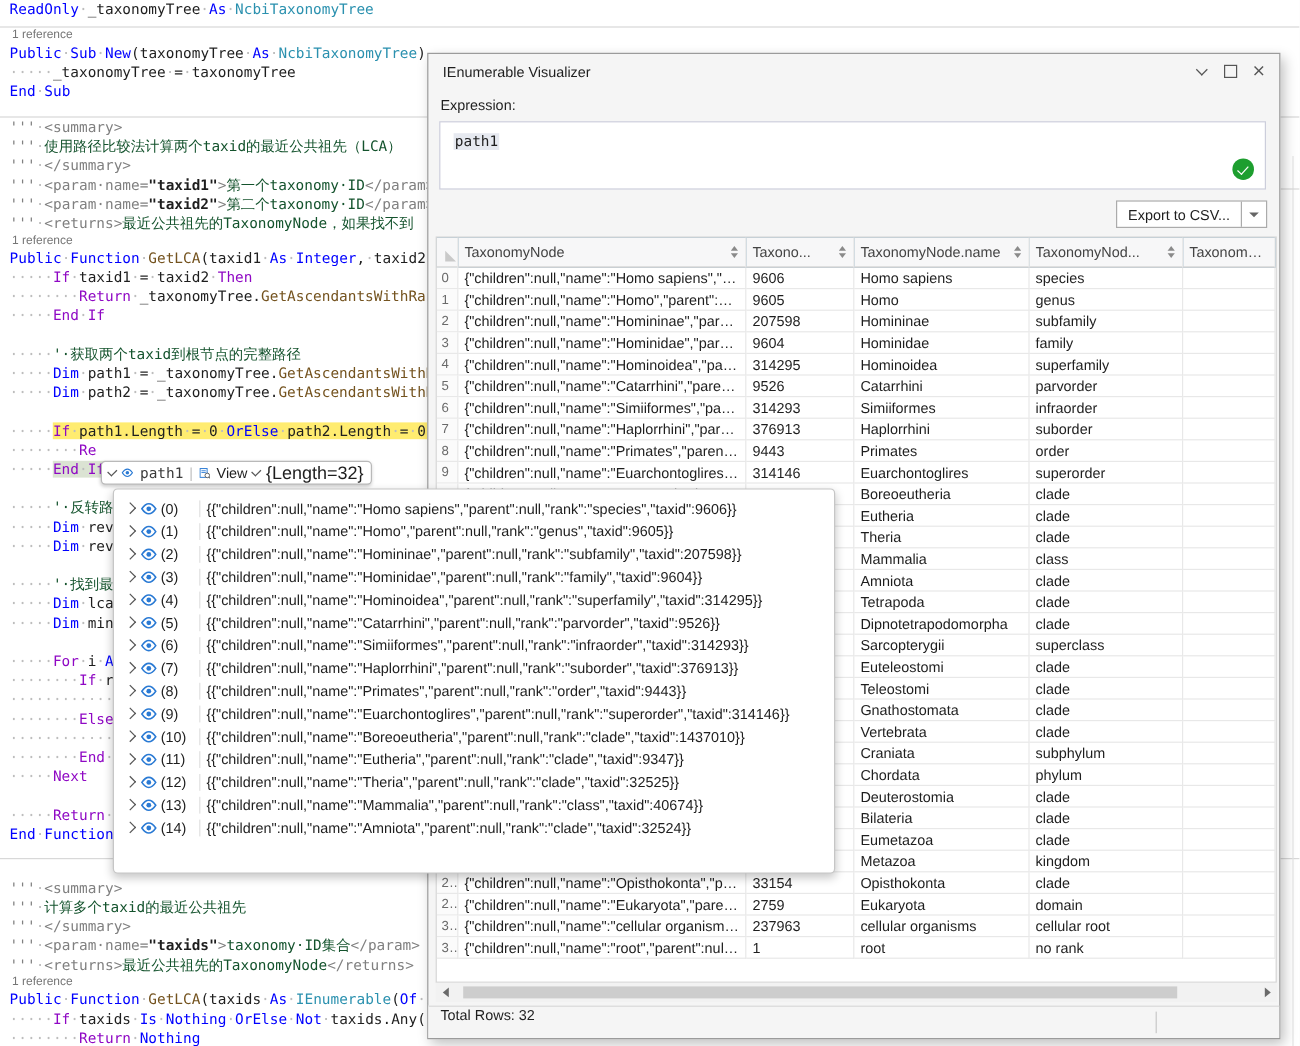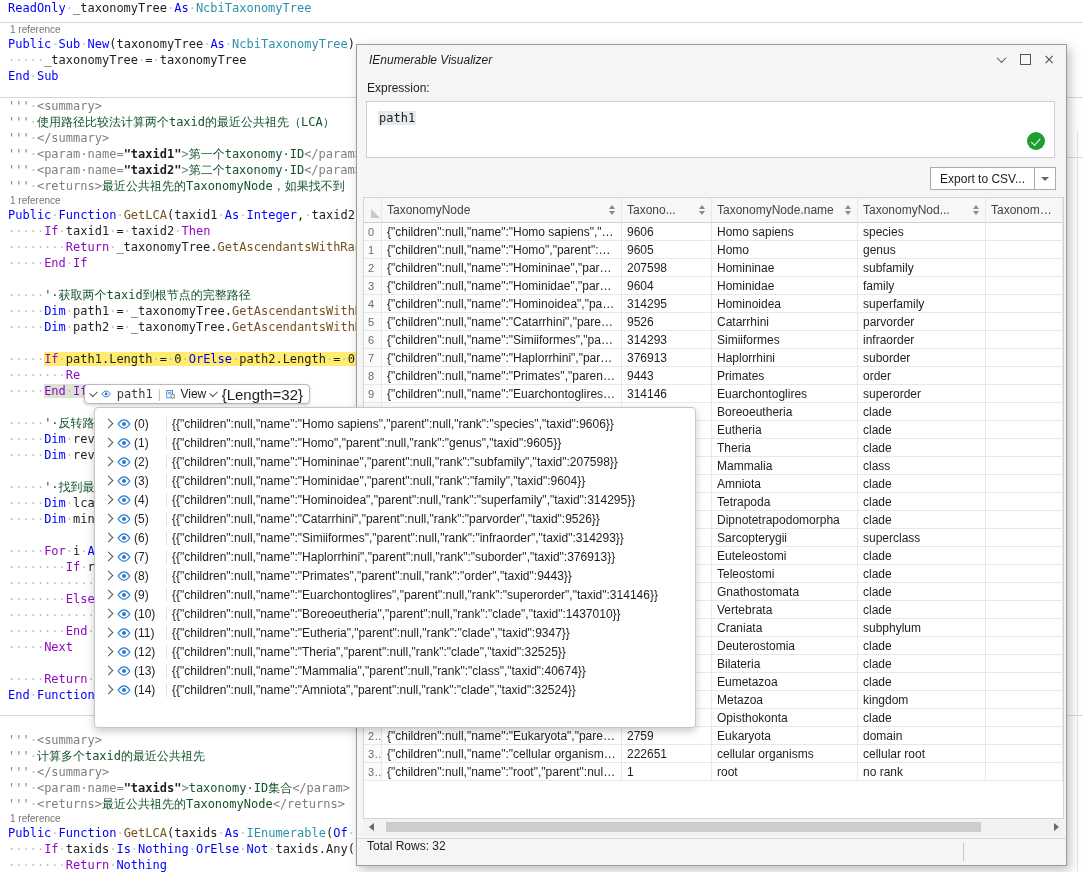--- a/index.html
+++ b/index.html
@@ -27,21 +27,21 @@
   .tk-ws{color:#bdbdbd;}
   .hl-y{background:#ffec70;}
   .hl-m{background:#dbe3d3;}
   #right-strip-line{position:absolute;left:1077px;top:130px;width:1px;height:742px;background:#e5e5e5;z-index:1;}
   #right-strip-tick{position:absolute;left:1067px;top:157px;width:16px;height:1px;background:#d9d9d9;z-index:1;}
 
   
   #dialog{position:absolute;left:356px;top:44px;width:711px;height:822px;background:#f5f5f5;
           border:1px solid #9b9b9b;box-sizing:border-box;z-index:10;
           box-shadow:3px 4px 10px rgba(0,0,0,.25);font-size:12px;color:#1e1e1e;}
-  #dlg-title{position:absolute;left:12px;top:8px;font-size:12px;color:#1e1e1e;font-style:italic;}
+  #dlg-title{position:absolute;left:12px;top:8px;font-size:12px;color:#1e1e1e;}
   .titlebtn{position:absolute;top:6px;width:18px;height:16px;display:flex;align-items:center;justify-content:center;color:#444;}
   .chev{display:inline-block;width:6px;height:6px;border-right:1.4px solid #555;border-bottom:1.4px solid #555;}
   .chev-down{transform:rotate(45deg) translate(-1px,-1px);}
   .chev-right{transform:rotate(-45deg);}
   .maxbox{display:inline-block;width:9px;height:9px;border:1px solid #555;}
   .closex{font-size:14px;line-height:14px;color:#555;font-family:"DejaVu Sans",sans-serif;}
   #expr-label{position:absolute;left:10px;top:36px;}
   #expr-box{position:absolute;left:9px;top:56px;width:689px;height:57px;background:#fff;
             border:1px solid #cccedb;box-sizing:border-box;}
   #expr-value{position:absolute;left:11px;top:9px;font-family:"DejaVu Sans Mono",monospace;
@@ -359,20 +359,28 @@
       </div>
       <div class="grow gr">
         <div class="cell num">22</div>
         <div class="cell"></div>
         <div class="cell"></div>
         <div class="cell">Craniata</div>
         <div class="cell">subphylum</div>
         <div class="cell"></div>
       </div>
       <div class="grow gr">
+        <div class="cell num">23</div>
+        <div class="cell"></div>
+        <div class="cell"></div>
+        <div class="cell">Chordata</div>
+        <div class="cell">phylum</div>
+        <div class="cell"></div>
+      </div>
+      <div class="grow gr">
         <div class="cell num">24</div>
         <div class="cell"></div>
         <div class="cell"></div>
         <div class="cell">Deuterostomia</div>
         <div class="cell">clade</div>
         <div class="cell"></div>
       </div>
       <div class="grow gr">
         <div class="cell num">25</div>
         <div class="cell"></div>
@@ -409,21 +417,21 @@
         <div class="cell num">29</div>
         <div class="cell">{"children":null,"name":"Eukaryota","parent":null,"rank":"domain","taxid":2759}</div>
         <div class="cell">2759</div>
         <div class="cell">Eukaryota</div>
         <div class="cell">domain</div>
         <div class="cell"></div>
       </div>
       <div class="grow gr">
         <div class="cell num">30</div>
         <div class="cell">{"children":null,"name":"cellular organisms","parent":null,"rank":"cellular root","taxid":131567}</div>
-        <div class="cell">222651</div>
+        <div class="cell">237963</div>
         <div class="cell">cellular organisms</div>
         <div class="cell">cellular root</div>
         <div class="cell"></div>
       </div>
       <div class="grow gr">
         <div class="cell num">31</div>
         <div class="cell">{"children":null,"name":"root","parent":null,"rank":"no rank","taxid":1}</div>
         <div class="cell">1</div>
         <div class="cell">root</div>
         <div class="cell">no rank</div>

